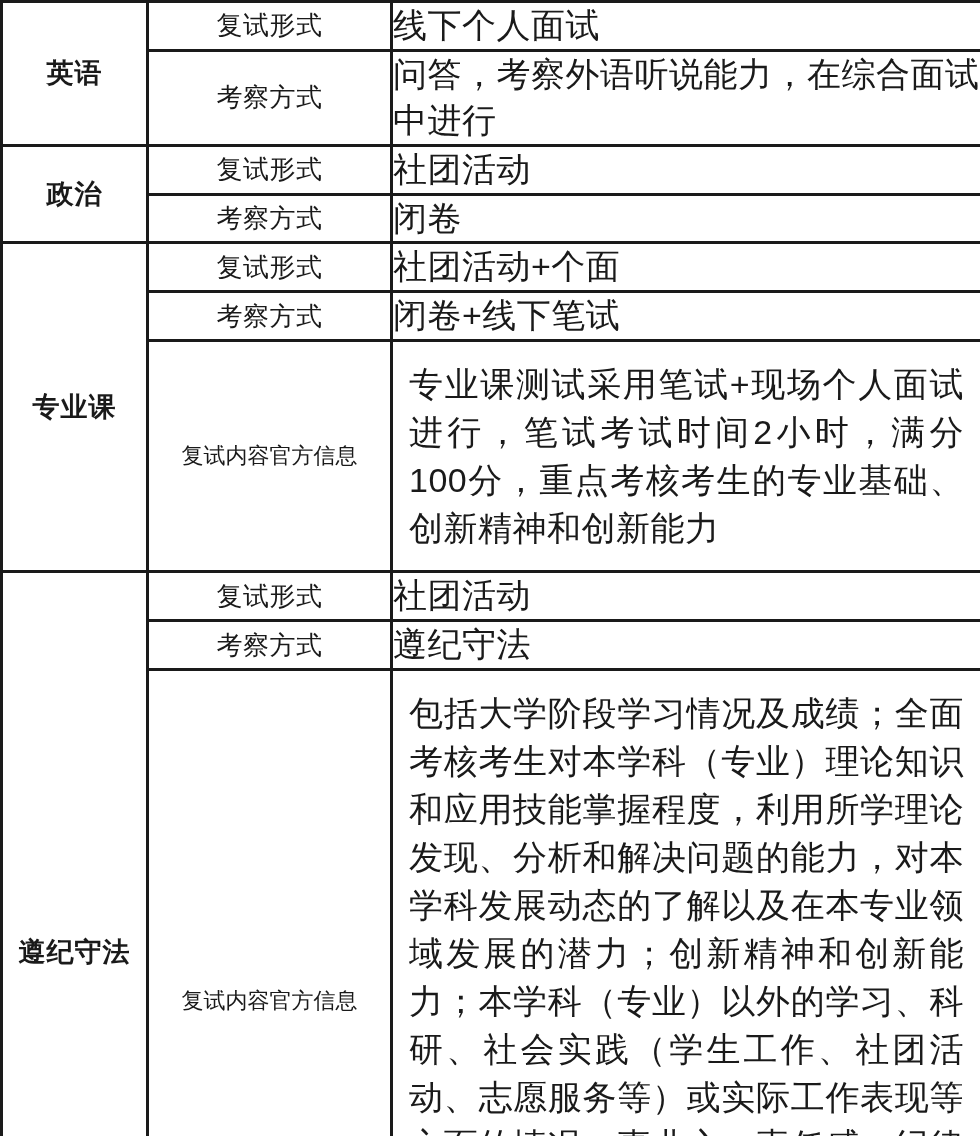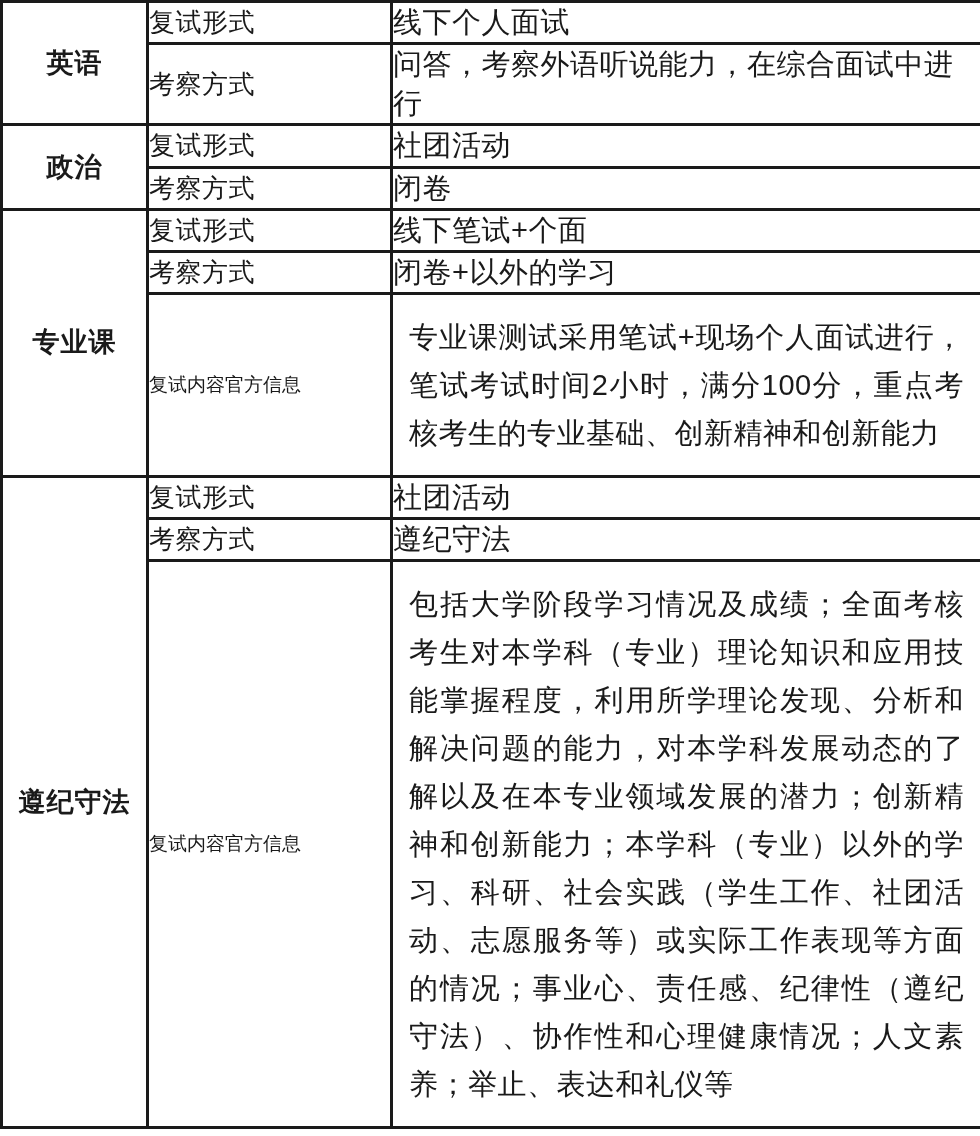--- a/index.html
+++ b/index.html
@@ -40,34 +40,35 @@
     text-align: center;
     font-weight: bold;
     font-size: 27px;
     letter-spacing: 1px;
     line-height: 1.3;
     padding: 6px 4px;
   }
 
   
   .aspect-cell {
+    text-align: center;
     font-size: 26px;
     line-height: 1.35;
     padding: 16px 6px;
     letter-spacing: 0.5px;
   }
   .aspect-cell.compact {
-    font-size: 19px;
+    font-size: 22px;
     letter-spacing: 0px;
   }
 
   
   .detail-cell {
     text-align: left;
-    font-size: 29px;
+    font-size: 34px;
     line-height: 1.35;
     padding: 16px 14px 16px 16px;
     letter-spacing: 0.5px;
   }
 
   
   .detail-cell.para {
     line-height: 48px;
     padding: 18px 16px 18px 16px;
     text-align: justify;
@@ -105,25 +106,25 @@
       <td class="detail-cell">社团活动</td>
     </tr>
     <tr>
       <td class="aspect-cell">考察方式</td>
       <td class="detail-cell">闭卷</td>
     </tr>
 
     <tr>
       <td class="subject-cell" rowspan="3">专业课</td>
       <td class="aspect-cell">复试形式</td>
-      <td class="detail-cell">线下笔试+个面</td>
+      <td class="detail-cell">社团活动+个面</td>
     </tr>
     <tr>
       <td class="aspect-cell">考察方式</td>
-      <td class="detail-cell">闭卷+以外的学习</td>
+      <td class="detail-cell">闭卷+线下笔试</td>
     </tr>
     <tr>
       <td class="aspect-cell compact">复试内容官方信息</td>
       <td class="detail-cell para">
         <span class="para-text">专业课测试采用笔试+现场个人面试进行，笔试考试时间2小时，满分100分，重点考核考生的专业基础、创新精神和创新能力</span>
       </td>
     </tr>
 
     <tr>
       <td class="subject-cell" rowspan="3">遵纪守法</td>

